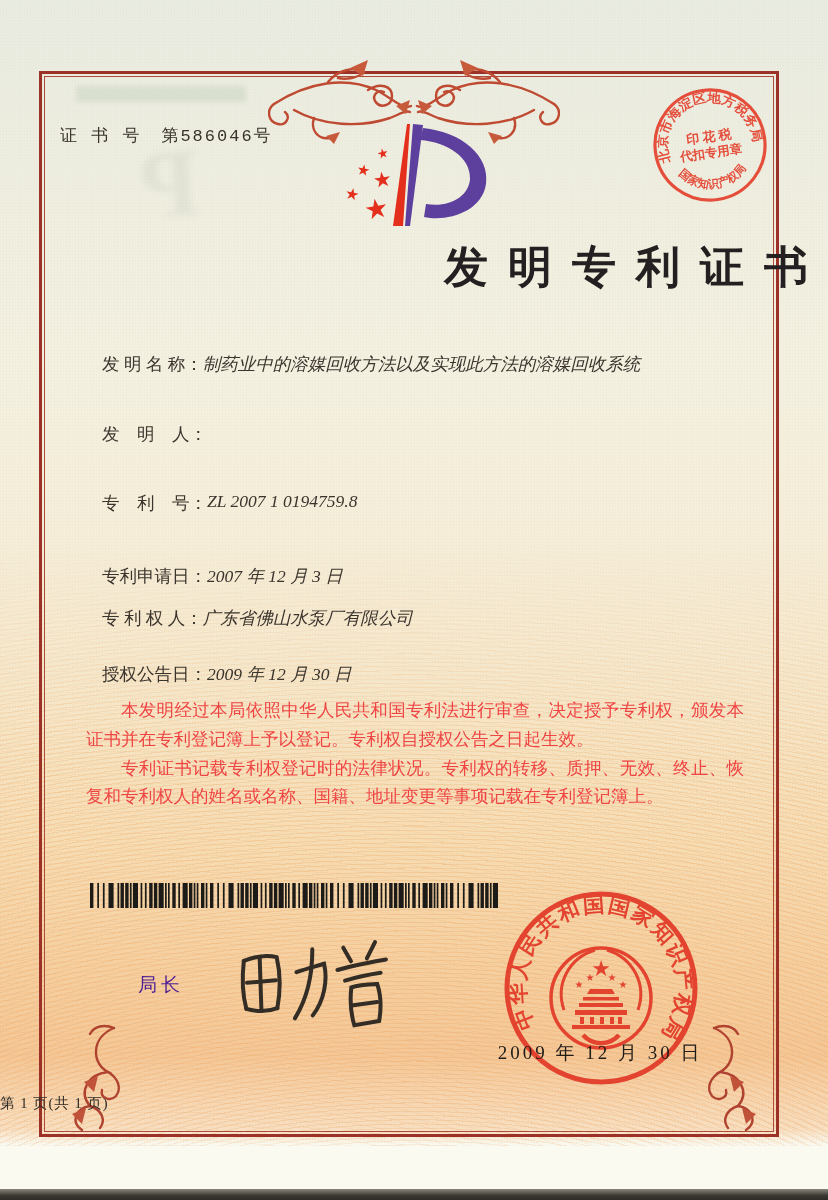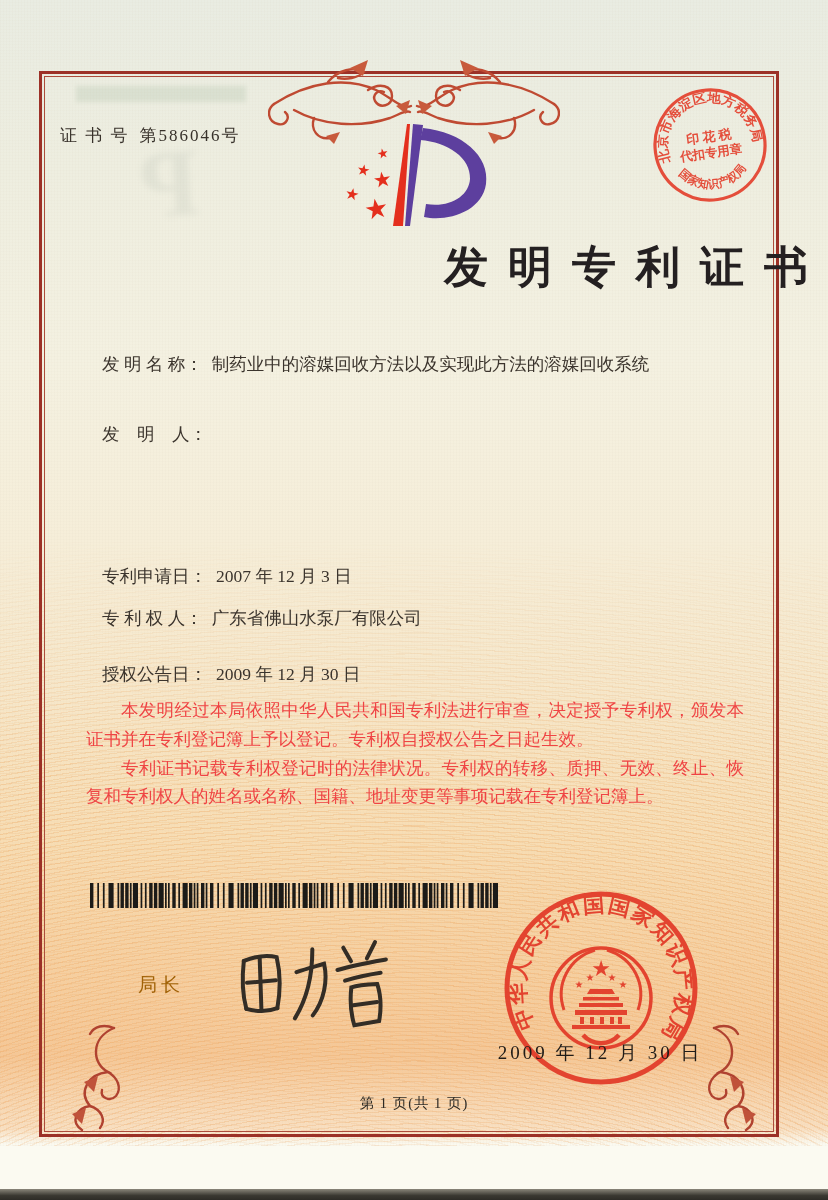--- a/index.html
+++ b/index.html
@@ -26,39 +26,39 @@
     background:linear-gradient(180deg,#8a867a,#3a3831 60%,#2e2c27);}
   .frame{position:absolute;left:39px;top:71px;width:734px;height:1060px;z-index:2;
     border:3px solid #9c3127;}
   .frame-inner{position:absolute;inset:2px;border:1px solid #ad4c3b;}
   .ghost-p{position:absolute;left:140px;top:128px;z-index:2;font-size:96px;color:#9aa49a;
     opacity:.14;filter:blur(3px);transform:scaleX(-1) rotate(4deg);font-weight:bold;}
   .ghost-txt{position:absolute;left:76px;top:86px;width:170px;height:16px;z-index:2;
     background:rgba(110,150,115,.14);filter:blur(2px);}
   .content{position:absolute;inset:0;z-index:3;}
   .cert-no{position:absolute;left:60px;top:124px;font-size:17px;color:#38322b;
-    display:flex;gap:10px;letter-spacing:2px;}
+    display:flex;gap:20px;letter-spacing:2px;font-family:Liberation Mono, monospace;}
   .logo{position:absolute;left:328px;top:114px;width:184px;height:126px;}
   .title{position:absolute;left:0;top:238px;width:828px;text-align:right;
     font-size:44px;font-weight:bold;color:#242021;letter-spacing:20px;text-indent:20px;}
   .field{position:absolute;left:92px;right:70px;font-size:17.5px;color:#3b342d;display:flex;}
   .field .lab{white-space:pre;margin-left:10px;}
-  .field .val{margin-left:9px;}
+  .field .val{margin-left:0;font-style:italic;}
   .paras{position:absolute;left:86px;top:696px;width:658px;font-size:17.5px;
     color:#ef4444;line-height:28.8px;text-align:justify;}
   .paras p{margin:0;text-indent:2em;}
   .barcode{position:absolute;left:90px;top:883px;width:412px;height:25px;}
-  .signer-label{position:absolute;left:138px;top:972px;font-size:19px;color:#a16207;letter-spacing:4px;}
+  .signer-label{position:absolute;left:138px;top:972px;font-size:19px;color:#4c1d95;letter-spacing:4px;}
   .signature{position:absolute;left:205px;top:922px;width:190px;height:118px;}
   .seal-big{position:absolute;left:491px;top:878px;width:220px;height:220px;opacity:.93;}
   .seal-date{position:absolute;left:480px;top:1040px;width:240px;text-align:center;
     font-size:19px;color:#201c18;letter-spacing:3px;}
   .stamp-small{position:absolute;left:650px;top:85px;width:120px;height:120px;
     transform:rotate(-8deg);opacity:.92;}
-  .footer{position:absolute;left:0;top:1094px;width:828px;text-align:center;
+  .footer{position:absolute;left:0;top:1094px;width:828px;
     font-size:14.5px;color:#2d2a25;letter-spacing:1px;}
   .orn-top{position:absolute;left:268px;top:48px;width:292px;height:104px;z-index:3;}
   .orn-bl{position:absolute;left:44px;top:1022px;width:88px;height:112px;z-index:3;}
   .orn-br{position:absolute;left:696px;top:1022px;width:88px;height:112px;z-index:3;transform:scaleX(-1);}
 </style>
 </head>
 <body>
 
 <div class="hatch"></div>
 <div class="waves"></div>
@@ -132,20 +132,24 @@
   </svg>
 
   <div class="title">发明专利证书</div>
 
   <div class="field" style="top:352px">
     <span class="lab">发 明 名 称：</span>
     <span class="val">制药业中的溶媒回收方法以及实现此方法的溶媒回收系统</span>
   </div>
   <div class="field" style="top:422px">
     <span class="lab">发　明　人：</span>
+  </div>
+  <div class="field" style="top:491px">
+    <span class="lab">专　利　号：</span>
+    <span class="val">ZL 2007 1 0194759.8</span>
   </div>
   <div class="field" style="top:564px">
     <span class="lab">专利申请日：</span>
     <span class="val">2007 年 12 月 3 日</span>
   </div>
   <div class="field" style="top:606px">
     <span class="lab">专 利 权 人：</span>
     <span class="val">广东省佛山水泵厂有限公司</span>
   </div>
   <div class="field" style="top:662px">

